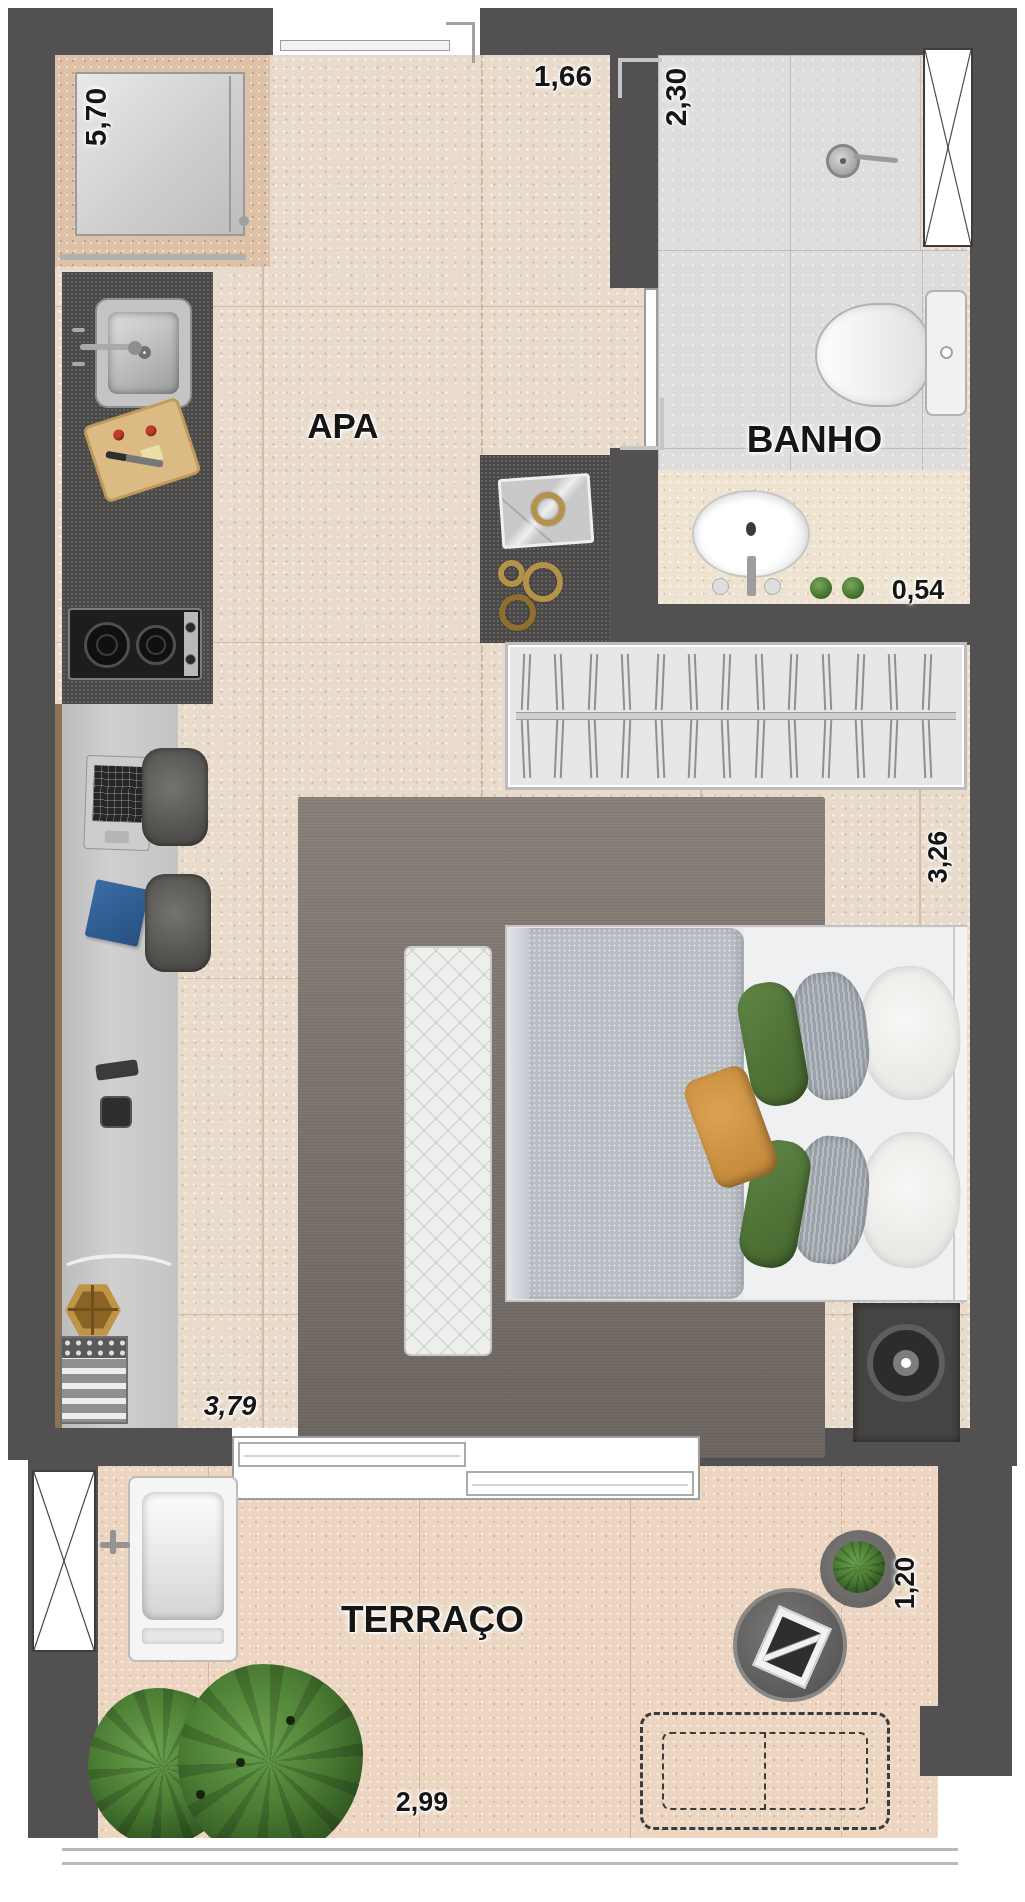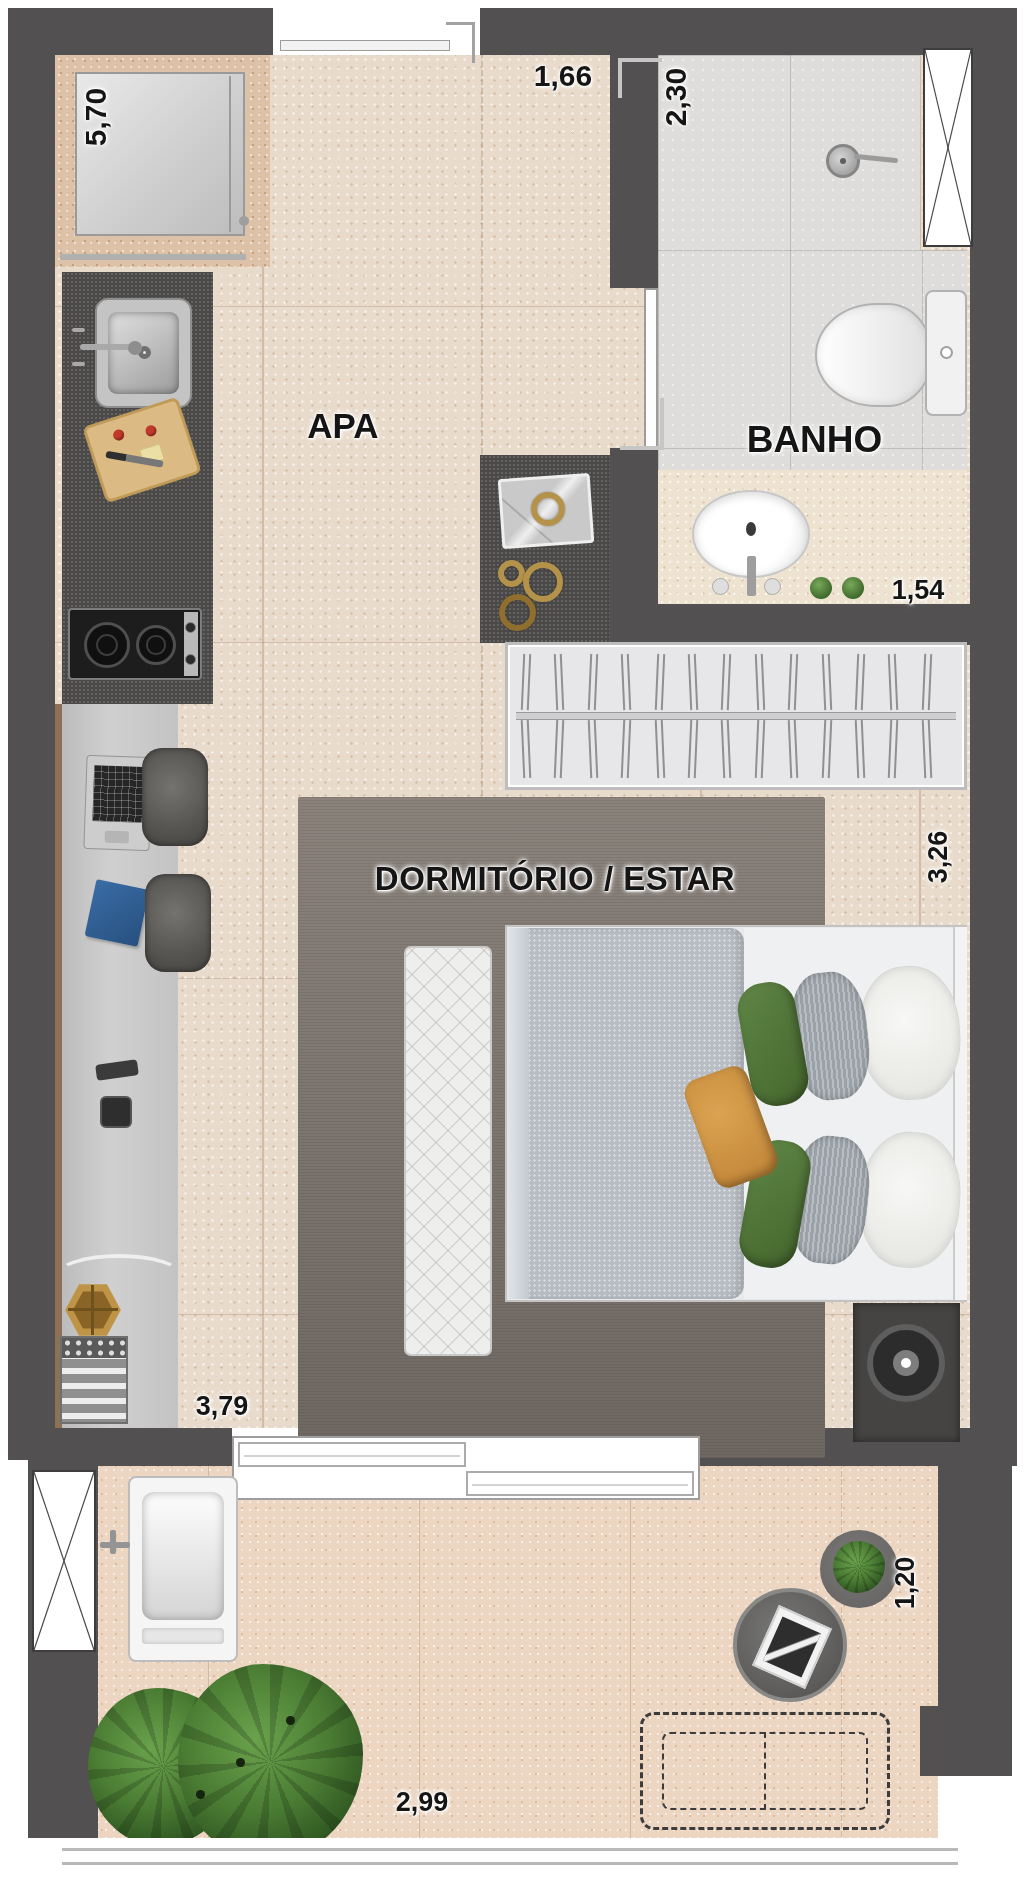--- a/index.html
+++ b/index.html
@@ -397,20 +397,20 @@
   <div class="berry" style="left:196px;top:1790px;"></div>
   <div class="rail-band" style="left:62px;top:1838px;width:896px;height:42px;"></div>
   <div class="rail-line" style="left:62px;top:1848px;width:896px;height:3px;"></div>
   <div class="rail-line" style="left:62px;top:1862px;width:896px;height:3px;"></div>
 
   <div class="label fs-big rot" style="left:56px;top:99px;width:80px;height:36px;">5,70</div>
   <div class="label fs-big" style="left:518px;top:59px;width:90px;height:34px;">1,66</div>
   <div class="label fs-big rot" style="left:636px;top:79px;width:80px;height:36px;">2,30</div>
   <div class="label fs-room" style="left:293px;top:404px;width:100px;height:42px;">APA</div>
   <div class="label fs-room-l" style="left:722px;top:418px;width:185px;height:42px;">BANHO</div>
-  <div class="label fs-dim" style="left:878px;top:574px;width:80px;height:32px;">1,54</div>
-  <div class="label fs-dorm" style="left:320px;top:856px;width:470px;height:44px;">DORMITÓRIO / ESTAR</div>
+  <div class="label fs-dim" style="left:878px;top:574px;width:80px;height:32px;">0,54</div>
   <div class="label fs-dim rot" style="left:898px;top:840px;width:80px;height:34px;">3,26</div>
-  <div class="label fs-dim" style="left:180px;top:1390px;width:84px;height:32px;">3,79</div>
+  <div class="label fs-dim" style="left:188px;top:1390px;width:84px;height:32px;font-style:italic;">3,79</div>
+  <div class="label fs-room-l" style="left:325px;top:1596px;width:215px;height:46px;">TERRAÇO</div>
   <div class="label fs-dim rot" style="left:865px;top:1566px;width:80px;height:34px;">1,20</div>
   <div class="label fs-dim" style="left:380px;top:1786px;width:84px;height:32px;">2,99</div>
 
 </div>
 
 </body></html>

